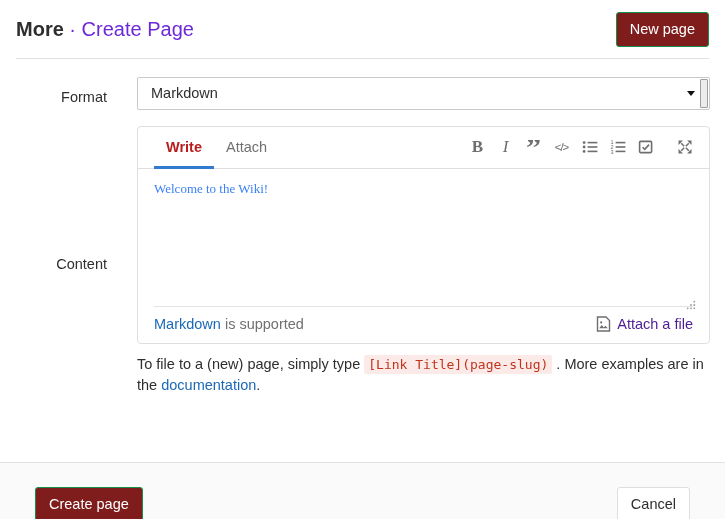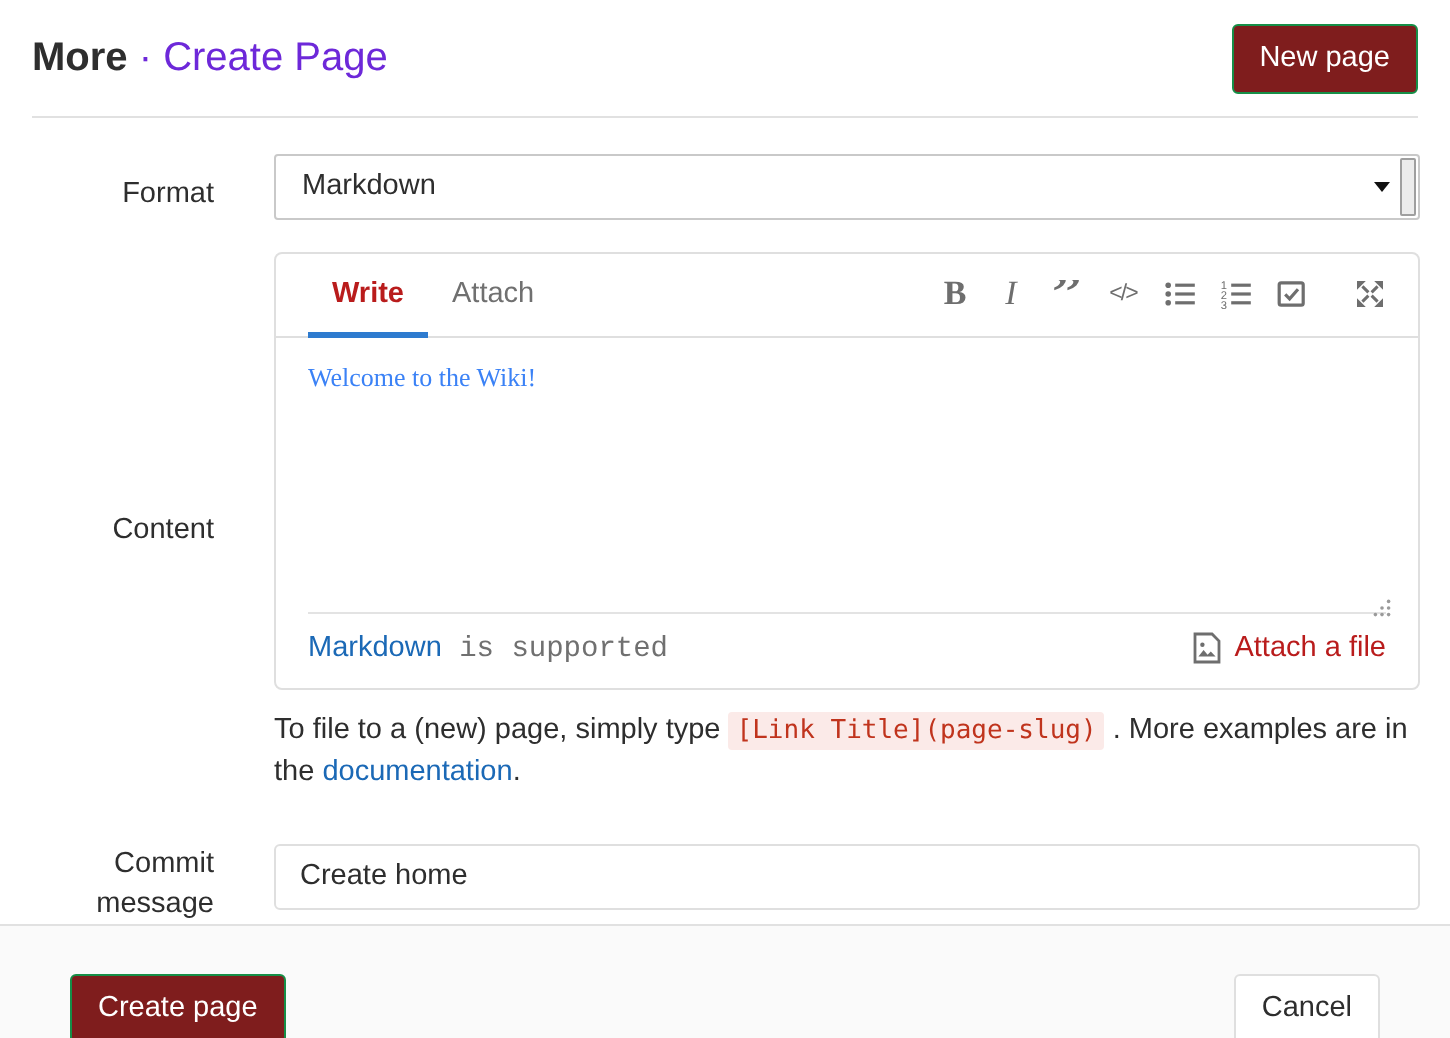--- a/index.html
+++ b/index.html
@@ -77,23 +77,23 @@
     width:100%; height:100%; border:none; outline:none; resize:none;
     padding:11px 16px; font-family:Liberation Serif, serif;
     font-size:13px; color:#3b82f6; background:transparent; line-height:1.4;
   }
   .editor-divider { position:relative; margin:0 16px; border-top:1px solid #e3e3e3; }
   .resize-grip { position:absolute; right:-3px; top:-10px; cursor:nwse-resize; }
   .editor-footer {
     display:flex; align-items:center; justify-content:space-between;
     padding:9px 16px 11px; font-size:14.5px;
   }
-  .supported-text { color:#707070;font-family:Liberation Mono, monospace; }
+  .supported-text { color:#707070; }
   a.link { color:#1b69b6; text-decoration:none; cursor:pointer; }
-  .attach { display:flex; align-items:center; color:#b91c1c; cursor:pointer; }
+  .attach { display:flex; align-items:center; color:#4c1d95; cursor:pointer; }
   .attach svg { margin-right:6px; display:block; }
   
   .help-block { margin-top:10px; font-size:14.5px; color:#2e2e2e; line-height:1.45; }
   .help-block code {
     font-family:"DejaVu Sans Mono", monospace; font-size:13px;
     background:#fbeae8; color:#c0341d; padding:2px 4px; border-radius:2px;
   }
   
   .text-input {
     width:100%; height:33px; border:1px solid #dfdfdf; border-radius:3px;
@@ -216,26 +216,20 @@
           </div>
 
         </div>
 
         <div class="help-block">
           <span>To file to a (new) page, simply type </span><code>[Link Title](page-slug)</code><span> . More examples are in the </span><a class="link">documentation</a><span>.</span>
         </div>
       </div>
     </div>
 
-    <div class="form-row row-commit">
-      <div class="form-label">Commit message</div>
-      <div class="form-ctrl">
-        <input type="text" class="text-input" value="Create home" style="">
-      </div>
-    </div>
 
   </div>
 
   <div class="page-footer">
     <div class="btn btn-green">Create page</div>
     <div class="btn btn-default">Cancel</div>
   </div>
 
 </div>
 

